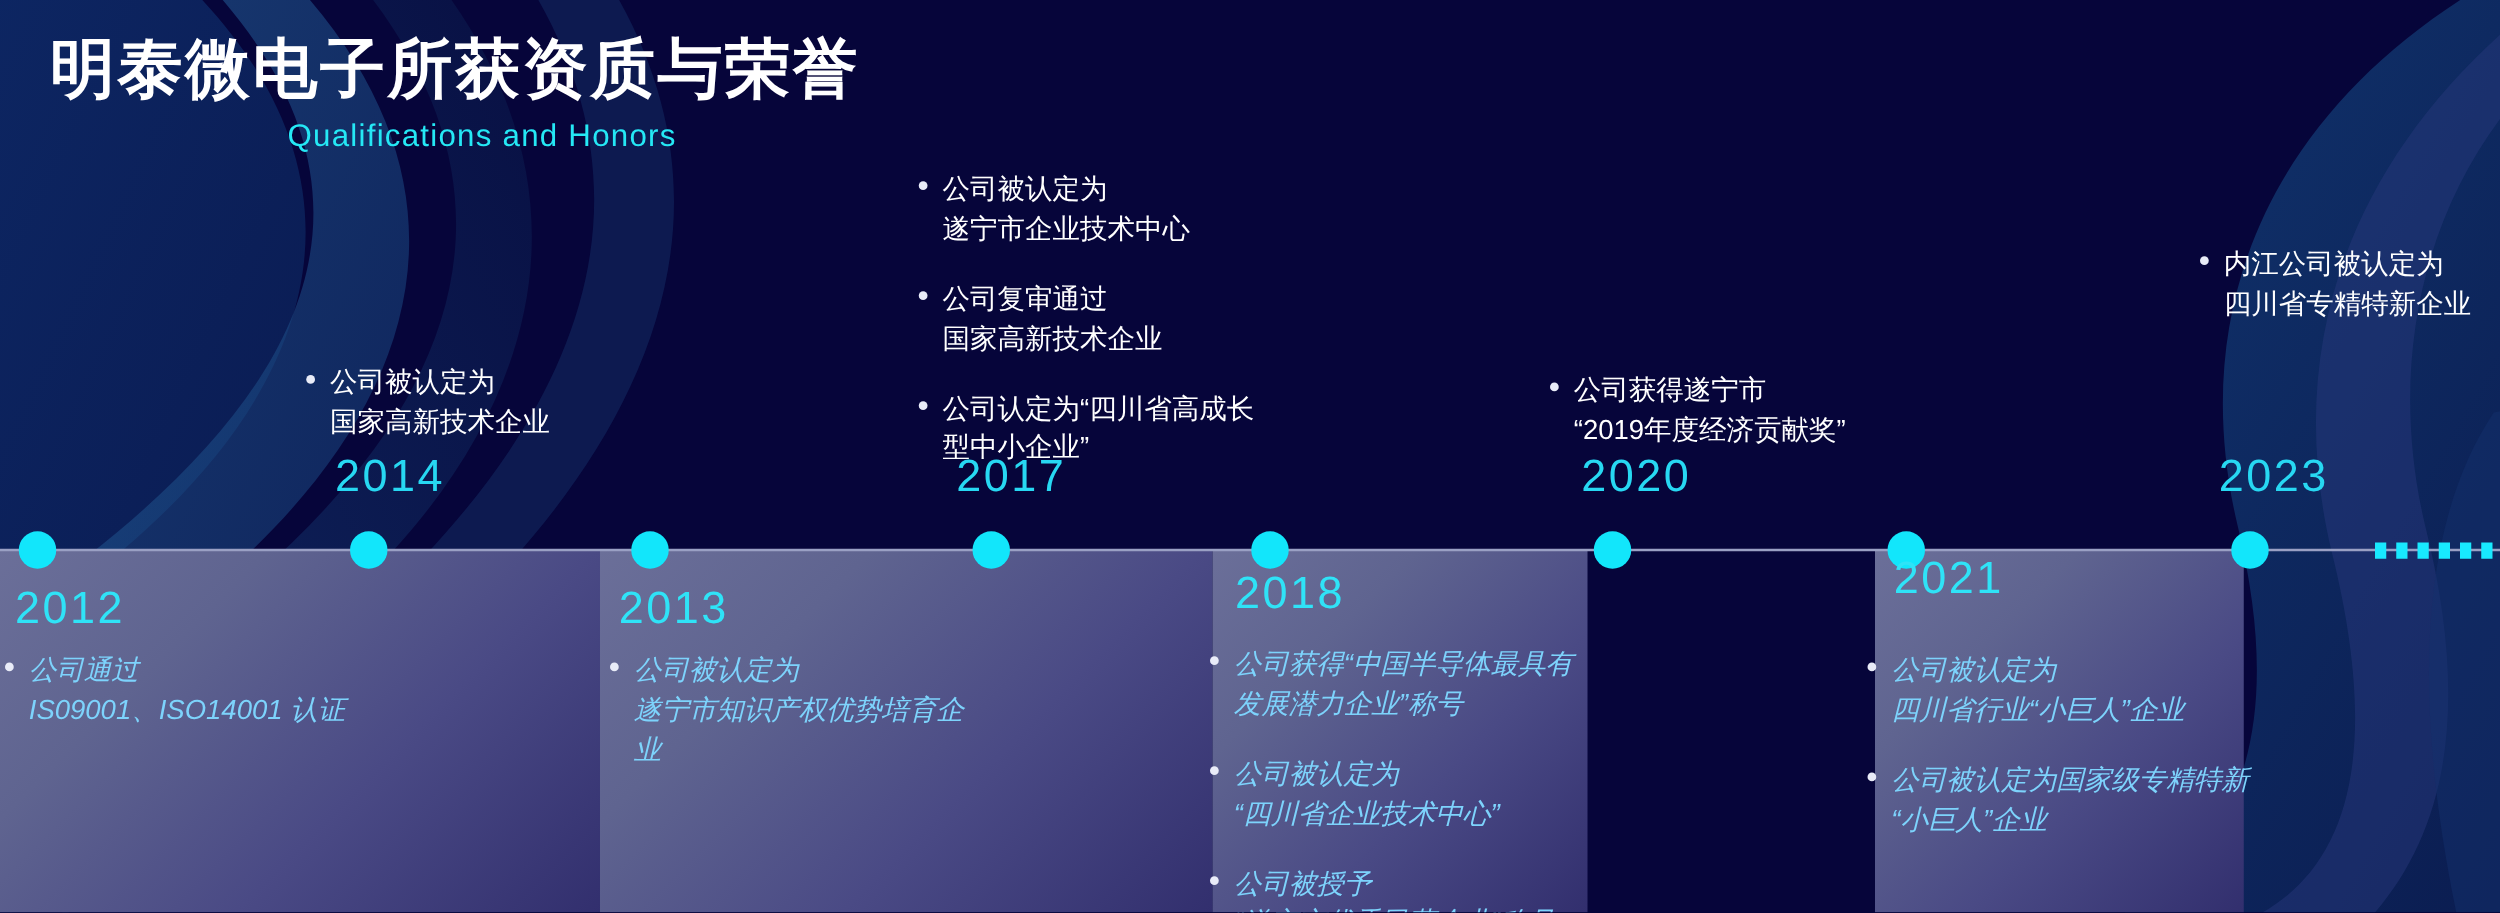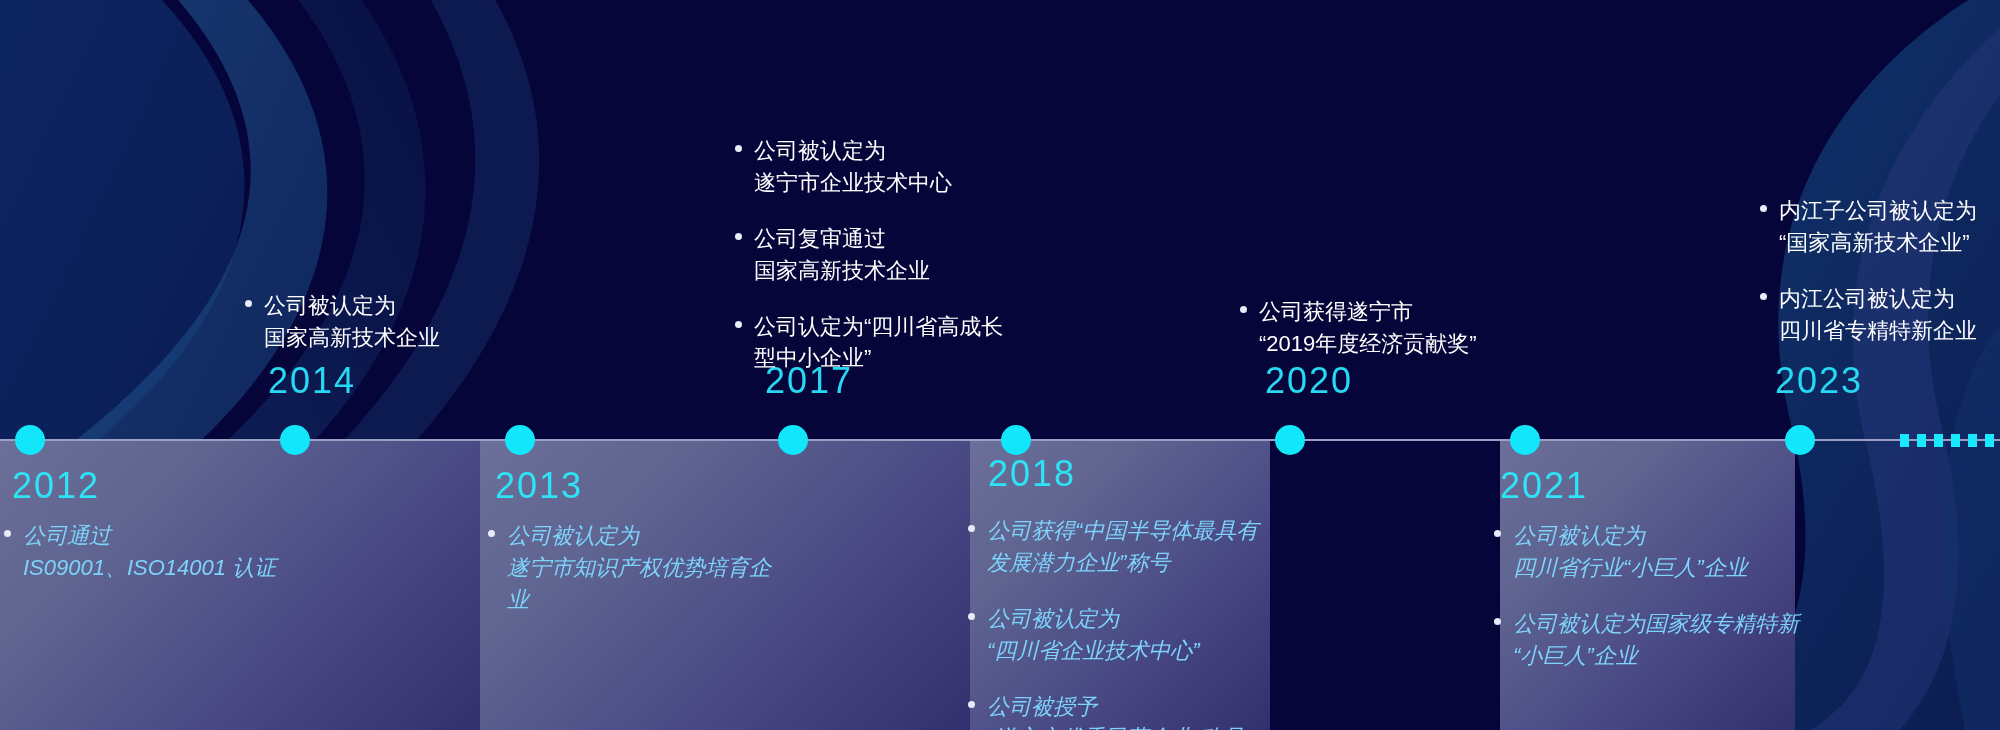--- a/index.html
+++ b/index.html
@@ -104,20 +104,24 @@
     <path d="M 120,-40 C 330,140 250,330 60,470 C -20,530 -40,640 10,730 L -120,730 L -120,-40 Z" fill="url(#gwaveA)" opacity="0.85"></path>
     <path d="M 210,-40 C 420,160 320,360 130,500 C 40,570 10,660 55,730 L -20,730 C -60,630 -20,520 70,445 C 255,300 330,140 140,-40 Z" fill="url(#gwaveB)" opacity="0.55"></path>
     <path d="M 330,-40 C 520,180 400,400 200,540 C 120,600 90,670 120,730 L 50,730 C 25,650 60,575 150,505 C 350,355 455,165 265,-40 Z" fill="url(#gwaveC)" opacity="0.45"></path>
     <path d="M 470,-40 C 640,200 470,430 250,590 C 175,645 145,690 155,730 L 95,730 C 95,675 140,615 210,560 C 420,400 570,190 405,-40 Z" fill="#1d4c86" opacity="0.30"></path>
 
     <path d="M 2040,-40 C 1830,60 1745,230 1790,420 C 1830,585 1790,680 1700,730 L 2140,730 L 2140,-40 Z" fill="url(#gwaveR)" opacity="0.9"></path>
     <path d="M 2090,-40 C 1900,80 1820,250 1865,440 C 1905,600 1880,690 1810,730 L 1900,730 C 1960,660 1975,560 1940,420 C 1900,250 1960,70 2140,-20 Z" fill="#2a3a7e" opacity="0.45"></path>
     <path d="M 1995,330 C 1935,420 1930,560 1965,730 L 2140,730 L 2140,300 Z" fill="#13306c" opacity="0.5"></path>
   </svg>
 
+  <div class="header">
+    <div class="title">明泰微电子所获资质与荣誉</div>
+    <div class="subtitle">Qualifications and Honors</div>
+  </div>
 
   <div class="panel p2012"></div>
   <div class="panel p2015"></div>
   <div class="panel p2018"></div>
   <div class="panel p2021"></div>
 
   <div class="axis"></div>
   <div class="axis-dashes">
       <i></i>
       <i></i>
@@ -201,41 +205,36 @@
         </div>
       </div>
       <div class="year above" style="left: 1265px; top: 360px;">2020</div>
       <div class="block above" style="left: 1240px; top: 275px; width: 340px; margin-top: 21px;">
         <div class="bullet">
           <span class="dotmark"></span>
           <span class="btext">公司获得遂宁市
 “2019年度经济贡献奖”</span>
         </div>
       </div>
-      <div class="year below" style="left: 1500px; top: 465px;">2021</div>
+      <div class="year below" style="left: 1500px; top: 441px; padding-left: 15px;">2021</div>
       <div class="block below" style="left: 1494px; top: 520px; width: 320px;">
         <div class="bullet">
           <span class="dotmark"></span>
           <span class="btext">公司被认定为
 四川省行业“小巨人”企业</span>
         </div>
         <div class="bullet">
           <span class="dotmark"></span>
           <span class="btext">公司被认定为国家级专精特新
 “小巨人”企业</span>
         </div>
       </div>
       <div class="year above" style="left: 1775px; top: 360px;">2023</div>
       <div class="block above" style="left: 1760px; top: 195px; width: 240px;">
         <div class="bullet">
           <span class="dotmark"></span>
-          <span class="btext">内江子公司被认定为
-“国家高新技术企业”</span>
-        </div>
-        <div class="bullet">
-          <span class="dotmark"></span>
           <span class="btext">内江公司被认定为
 四川省专精特新企业</span>
         </div>
       </div>
     </div>
 
 </div>
 
 </body></html>

